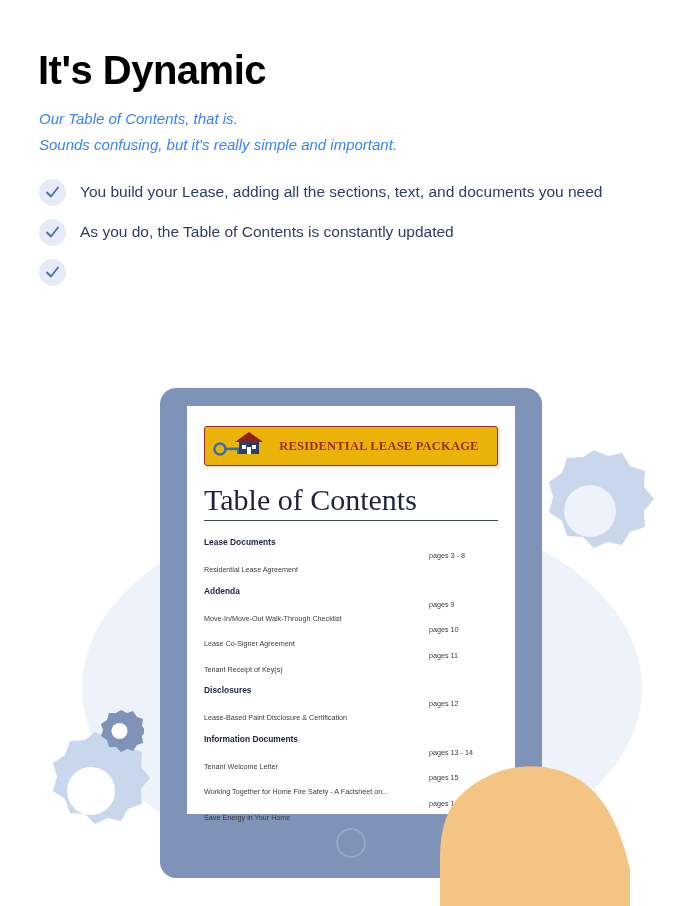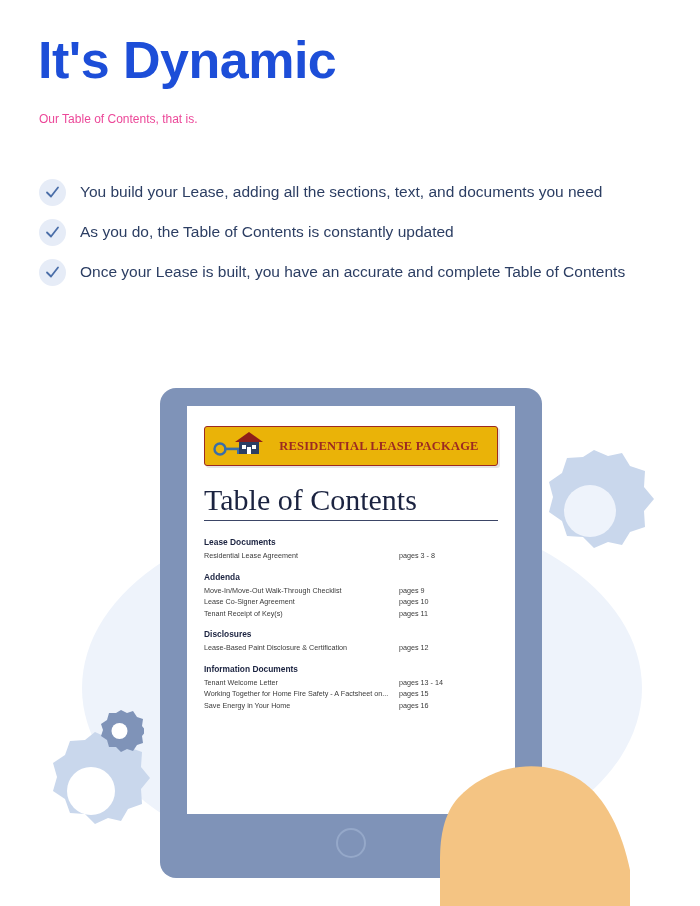--- a/index.html
+++ b/index.html
@@ -18,33 +18,34 @@
 
   
   .page {
     position: relative;
     width: 700px;
     height: 906px;
   }
   .headline {
     position: absolute;
     left: 38px;
-    top: 30px;
-    font-size: 52px;
+    top: 48px;
+    font-size: 40px;
     font-weight: bold;
-    color: #1d4ed8;
+    color: #000000;
     letter-spacing: -0.5px;
   }
   .subhead {
     position: absolute;
     left: 39px;
     top: 106px;
-    font-size: 12px;
+    font-size: 15px;
     line-height: 26px;
-    color: #ec4899;
+    color: #3b82f6;
+    font-style: italic;
   }
   .subhead div { white-space: nowrap; }
 
   
   .bullets {
     position: absolute;
     left: 39px;
     top: 172px;
     width: 640px;
   }
@@ -168,21 +169,21 @@
     margin-top: 10px;
     margin-bottom: 3px;
   }
   .toc-section.first { margin-top: 16px; }
   .toc-entry {
     display: flex;
     font-size: 7.2px;
     color: #3a3a3a;
     line-height: 11.5px;
   }
-  .toc-entry .t { width: 195px; overflow: hidden; white-space: nowrap; }
+  .toc-entry .t { width: 225px; overflow: hidden; white-space: nowrap; margin-top: 14px; }
   .toc-entry .p { flex: 1; }
 
   
   .hand {
     position: absolute;
     z-index: 3;
     left: 430px;
     top: 740px;
   }
 </style>
@@ -211,20 +212,21 @@
     <g fill="#7f93b8">
       <path d="M23 4 l6 3 6-2 4 6 6 2 -1 7 4 5 -4 5 1 7 -6 2 -4 6 -6-2 -6 3 -5-5 -7 0 -2-7 -6-4 2-6 -2-6 6-4 2-7 7 0z"></path>
     </g>
     <circle cx="21.5" cy="25" r="8" fill="#ffffff"></circle>
   </svg>
 
   <div class="headline">It's Dynamic</div>
 
   <div class="subhead">
     <div>Our Table of Contents, that is.</div>
+    <div>Sounds confusing, but it's really simple and important.</div>
   </div>
 
   <div class="bullets">
 
     <div class="bullet-row">
       <span class="check-circle">
         <svg width="15" height="15" viewBox="0 0 15 15">
             <path d="M2 7.5 L6 11.5 L13 2.5" stroke="#4a6ea8" stroke-width="1.8" fill="none" stroke-linecap="round" stroke-linejoin="round"></path>
           </svg>
       </span>
@@ -239,21 +241,20 @@
       </span>
       <span class="bullet-text">As you do, the Table of Contents is constantly updated</span>
     </div>
 
     <div class="bullet-row">
       <span class="check-circle">
         <svg width="15" height="15" viewBox="0 0 15 15">
             <path d="M2 7.5 L6 11.5 L13 2.5" stroke="#4a6ea8" stroke-width="1.8" fill="none" stroke-linecap="round" stroke-linejoin="round"></path>
           </svg>
       </span>
-      <span class="bullet-text">Once your Lease is built, you have an accurate and complete Table of Contents</span>
     </div>
 
 
   </div>
 
   <div class="tablet">
     <div class="tablet-screen">
 
       <div class="doc">
 

